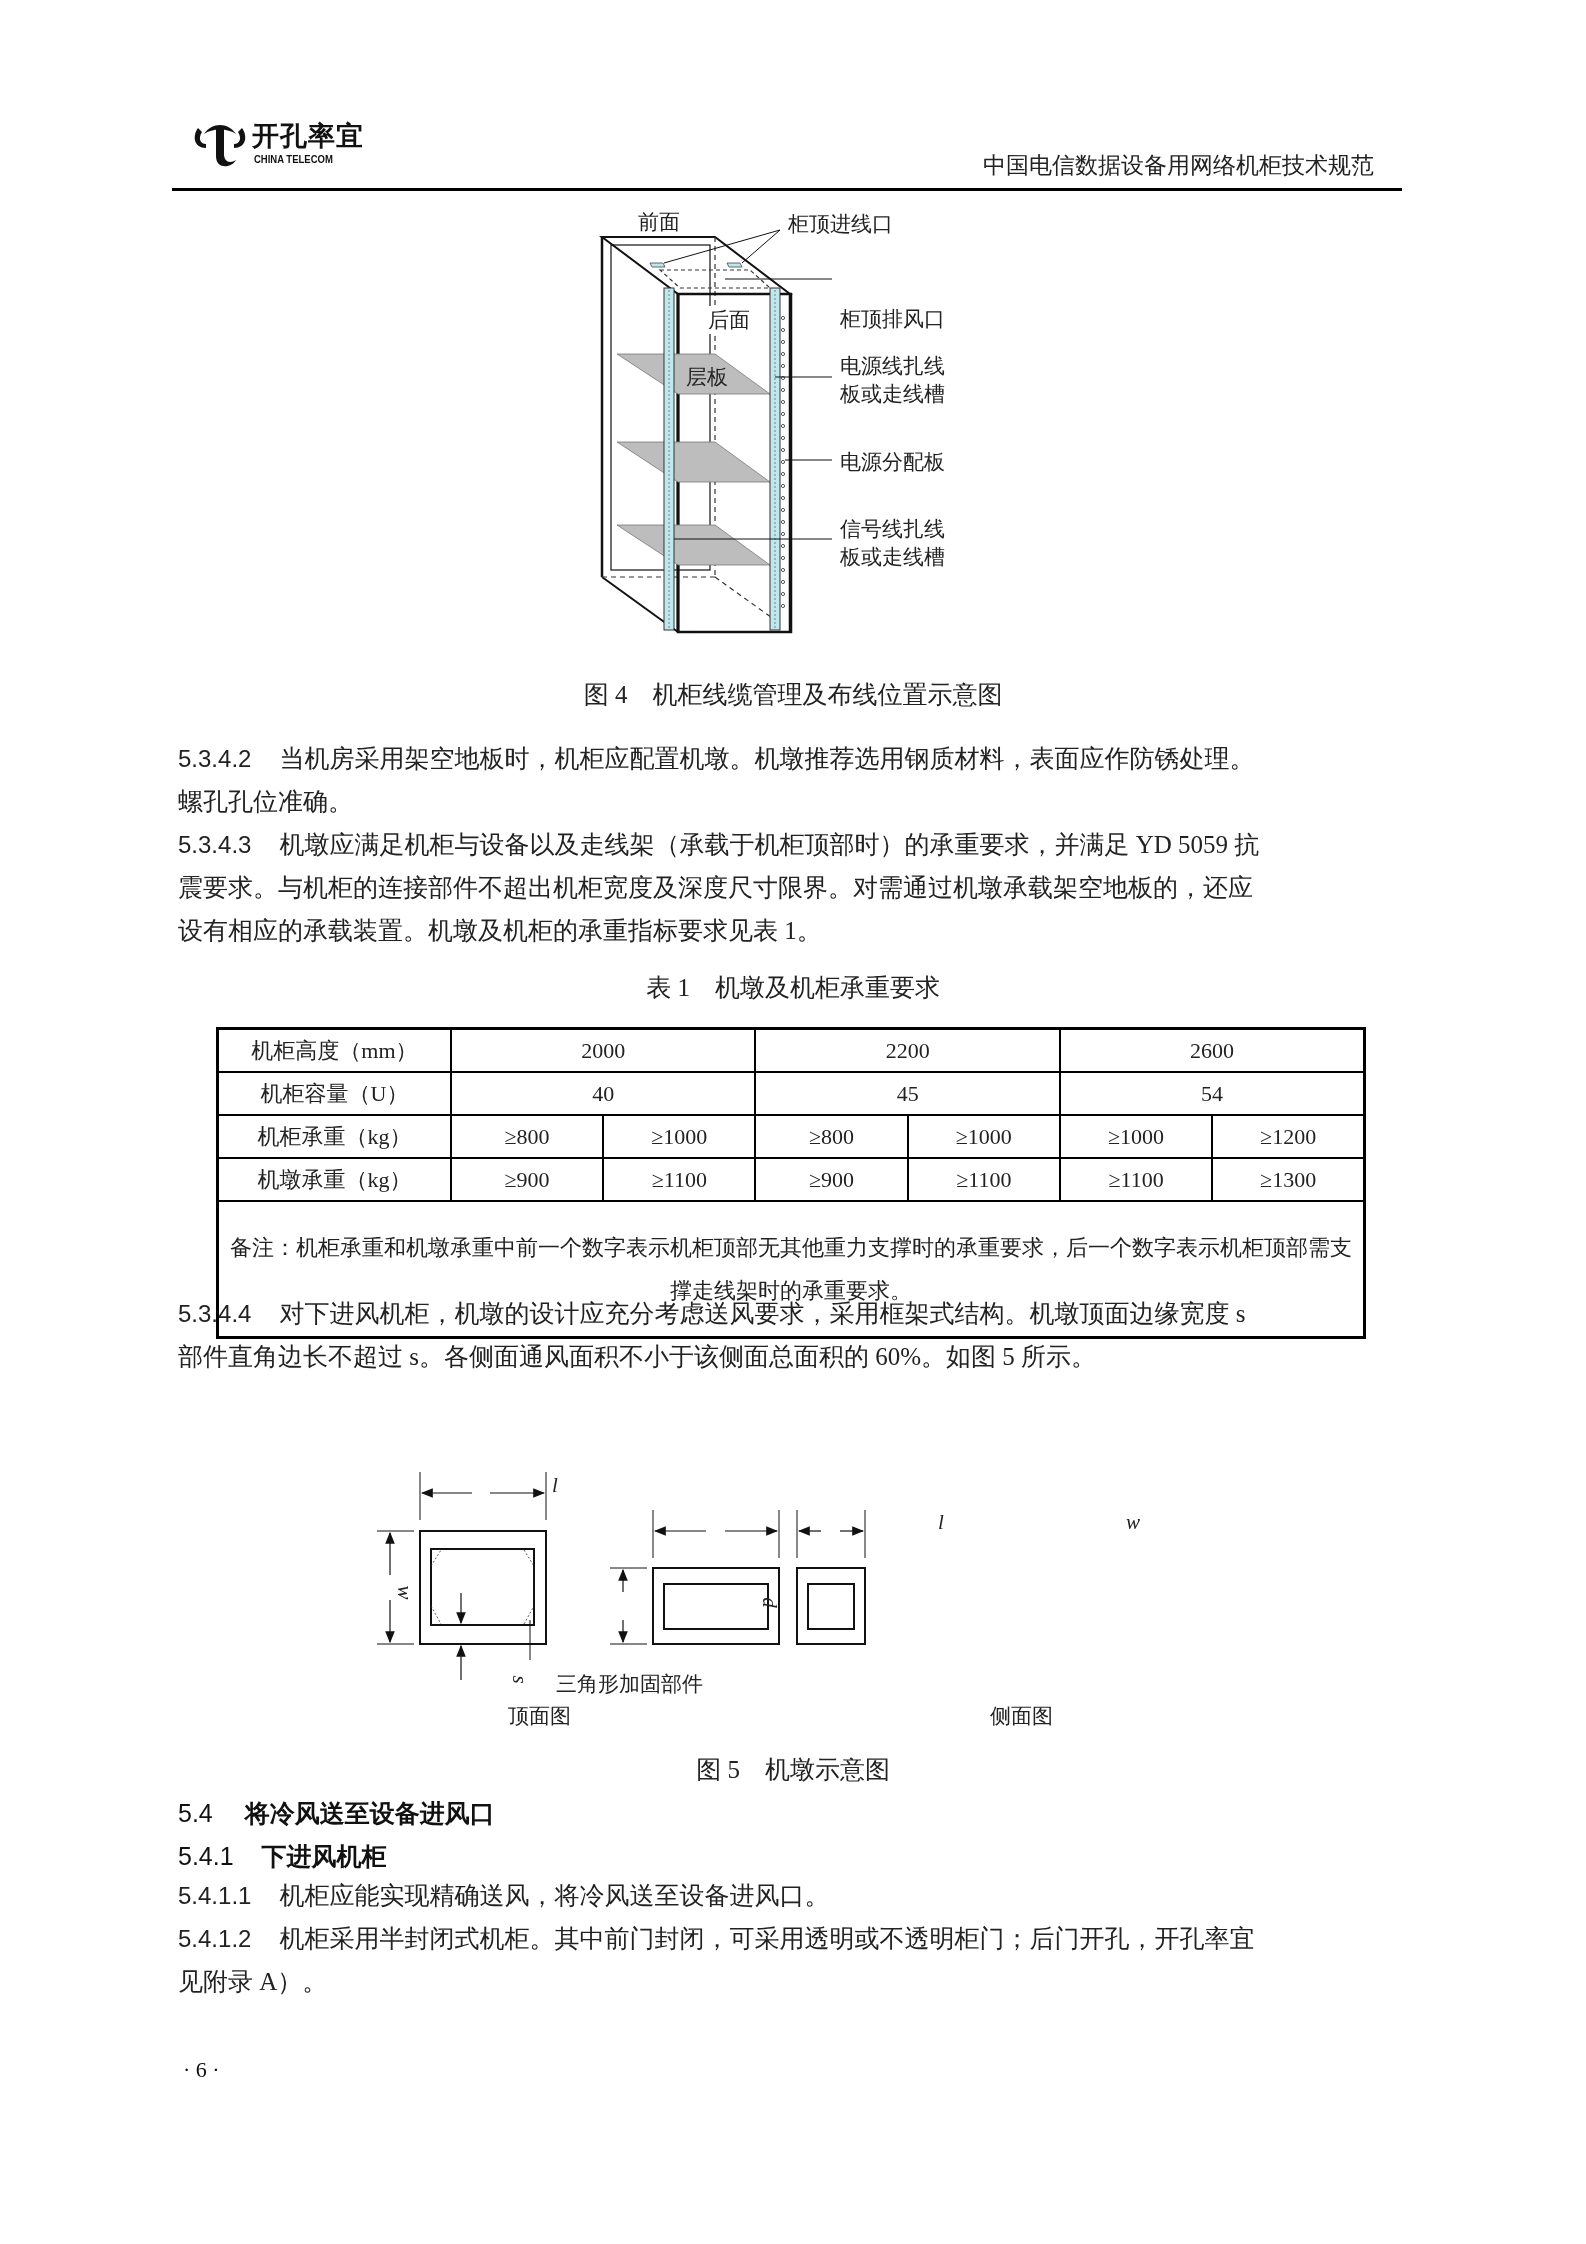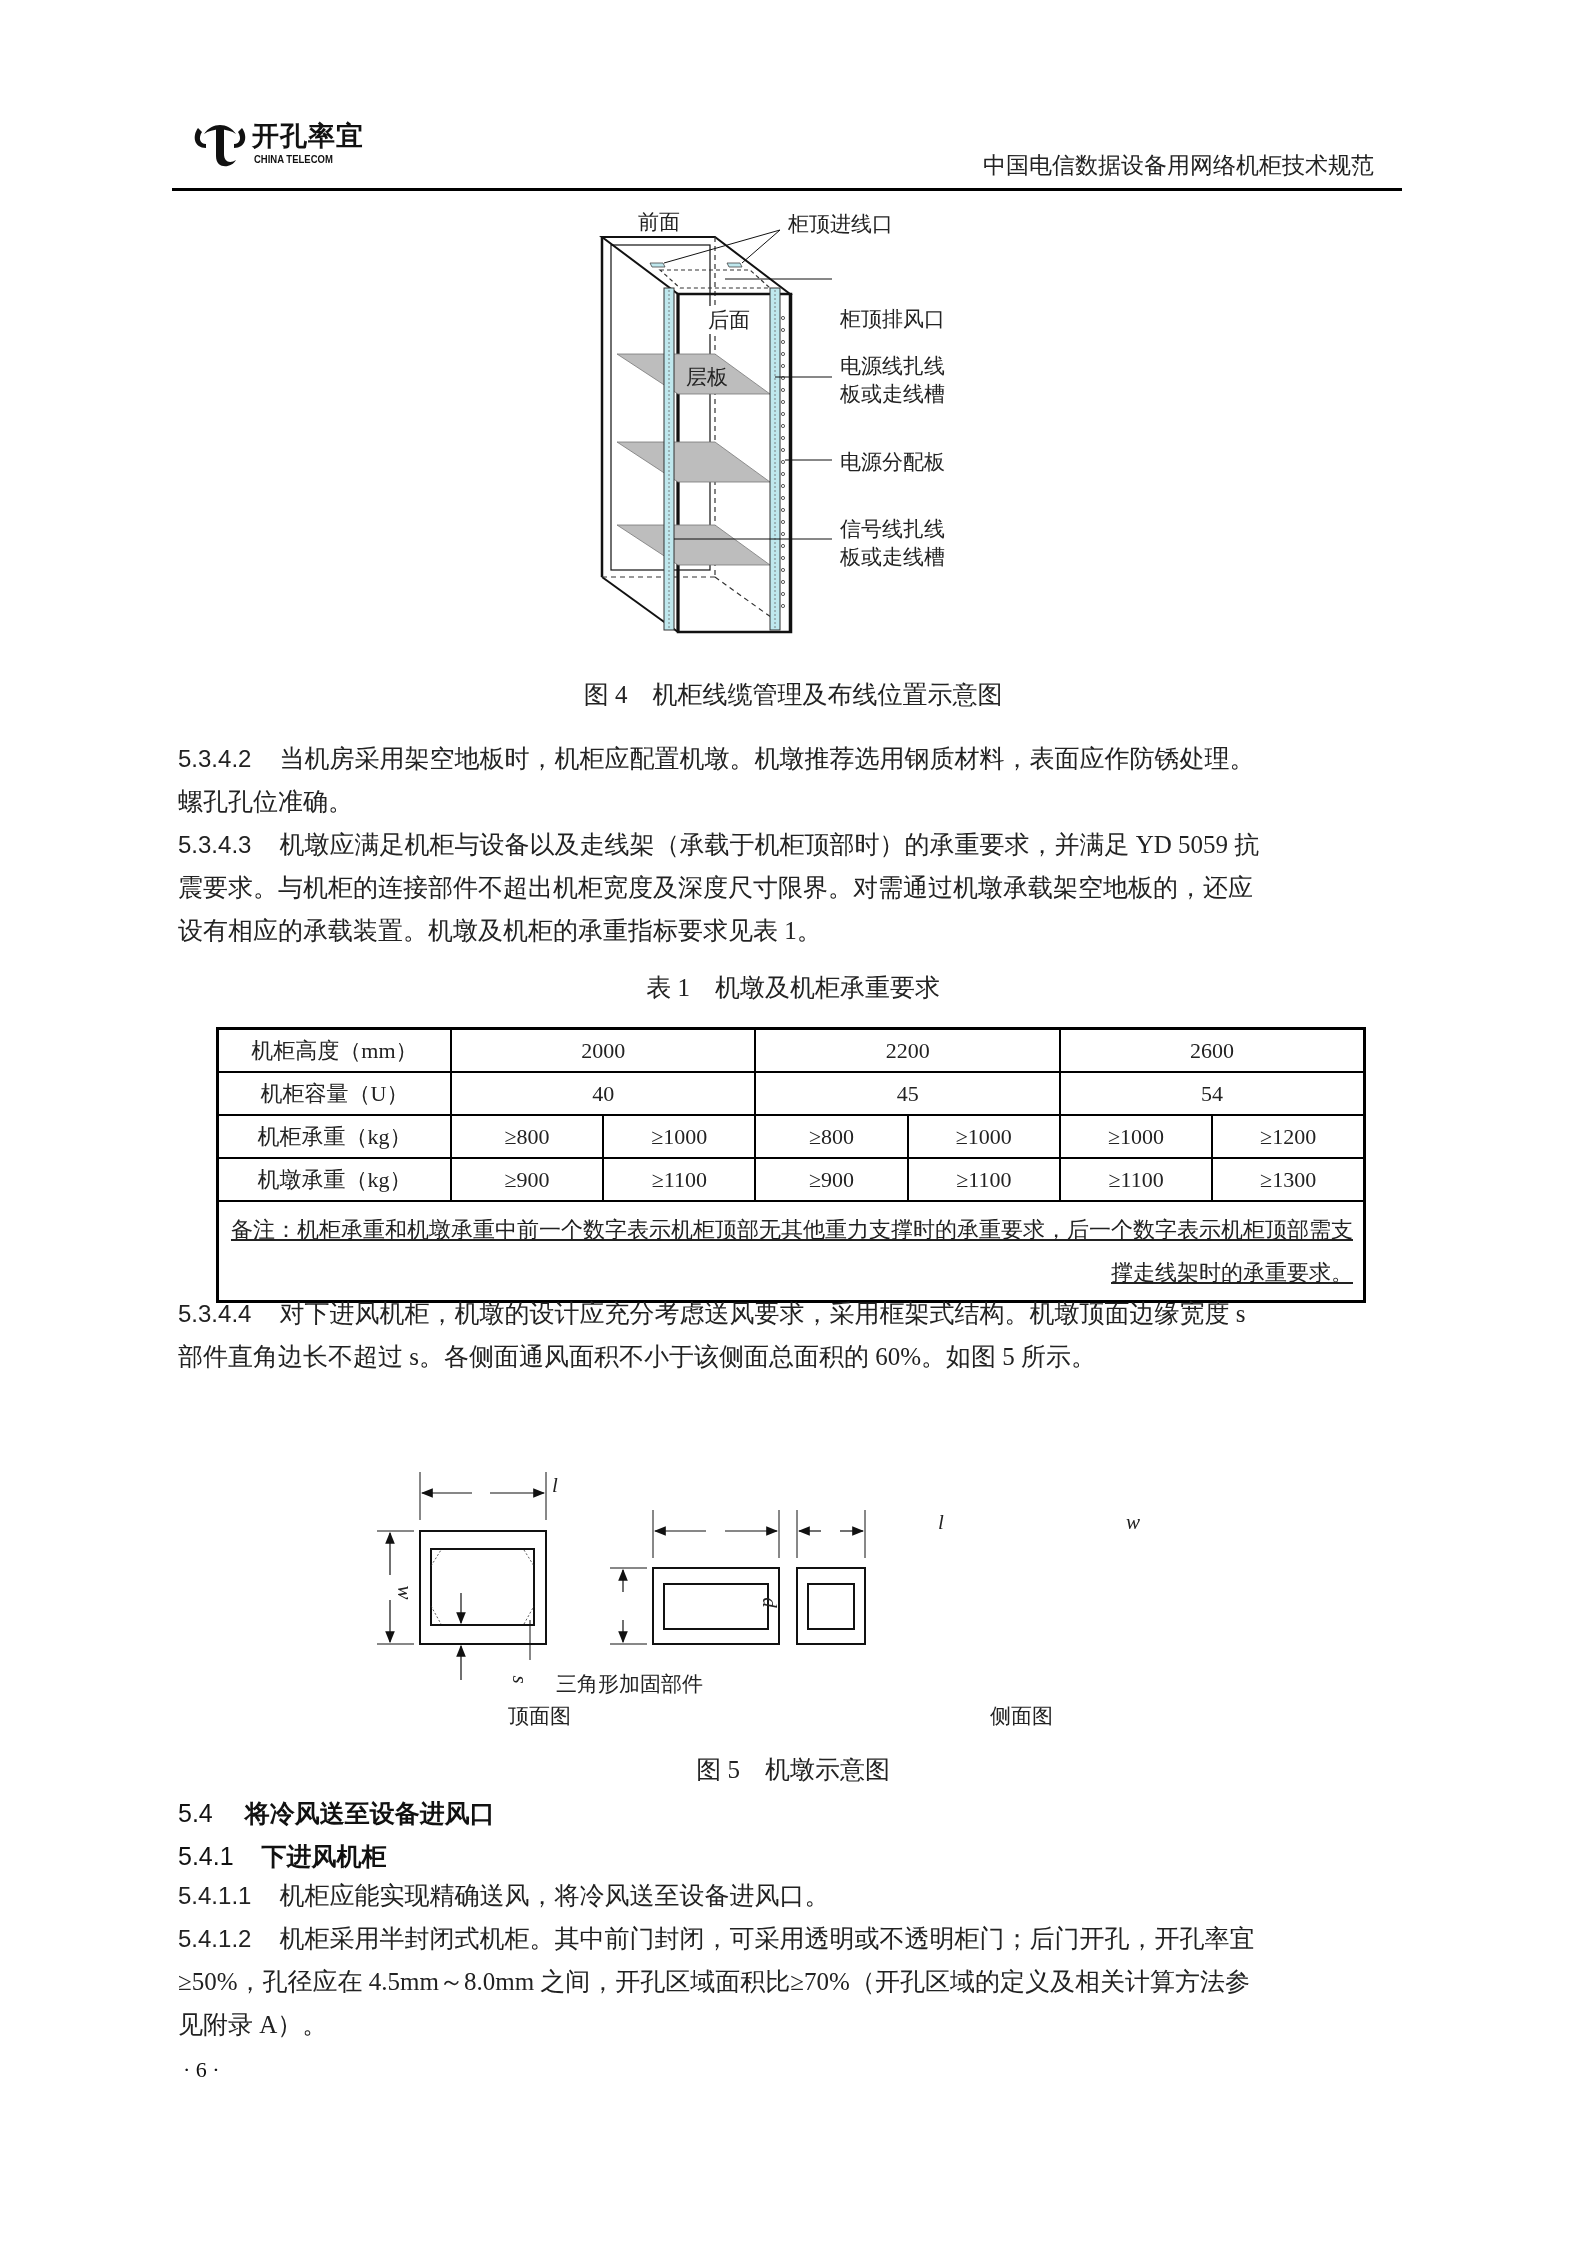--- a/index.html
+++ b/index.html
@@ -11,21 +11,21 @@
   .hdr-title{right:212px;top:150px;font-size:23px;color:#222;}
   .hdr-rule{left:172px;top:188px;width:1230px;height:3px;background:#000;}
   .caption{left:0;width:1586px;text-align:center;font-size:25px;color:#222;}
   .para{left:178px;width:1222px;font-size:25px;line-height:43px;color:#222;text-align:justify;}
   .para .num{font-family:"Liberation Sans",sans-serif;font-size:24px;margin-right:28px;}
   .h2{left:178px;font-family:"Liberation Sans",sans-serif;font-weight:bold;font-size:25px;color:#111;}
   .h2 .num{font-weight:normal;margin-right:32px;}
   .h2 .num.b{margin-right:28px;}
   table.t1{position:absolute;left:216px;top:1027px;width:1150px;border-collapse:collapse;border:3px solid #000;font-size:22px;color:#222;}
   table.t1 td{border:2px solid #000;text-align:center;height:41px;padding:0;}
-  table.t1 td.note{text-align:right;padding:6px 10px;line-height:43px;height:auto;text-decoration:underline;}
+  table.t1 td.note{text-align:center;padding:24px 10px;line-height:43px;height:auto;}
   .fig-label{font-size:21px;color:#222;}
   .pageno{left:183px;top:2057px;font-size:22px;}
 </style>
 </head>
 <body>
 
 <div class="abs logo">
   <svg width="60" height="58" viewBox="0 0 60 58" style="position:absolute;left:0;top:2px">
     <path d="M8 14 C2 22,4 34,16 34 L16 30 C10 30,8 24,12 18 Z" fill="#111"></path>
     <path d="M52 14 C58 22,56 34,44 34 L44 30 C50 30,52 24,48 18 Z" fill="#111"></path>
@@ -246,17 +246,16 @@
 <div class="abs h2" style="top:1840px;">
   <span class="num b">5.4.1</span><span>下进风机柜</span>
 </div>
 
 <div class="abs para" style="top:1874px;">
   <div><span class="num">5.4.1.1</span><span>机柜应能实现精确送风，将冷风送至设备进风口。</span></div>
 </div>
 
 <div class="abs para" style="top:1917px;">
   <div><span class="num">5.4.1.2</span><span>机柜采用半封闭式机柜。其中前门封闭，可采用透明或不透明柜门；后门开孔，开孔率宜</span></div>
-  <div>≥50%，孔径应在 4.5mm～8.0mm 之间，开孔区域面积比≥70%（开孔区域的定义及相关计算方法参</div>
   <div>见附录 A）。</div>
 </div>
 
 <div class="abs pageno">· 6 ·</div>
 
 </body></html>

